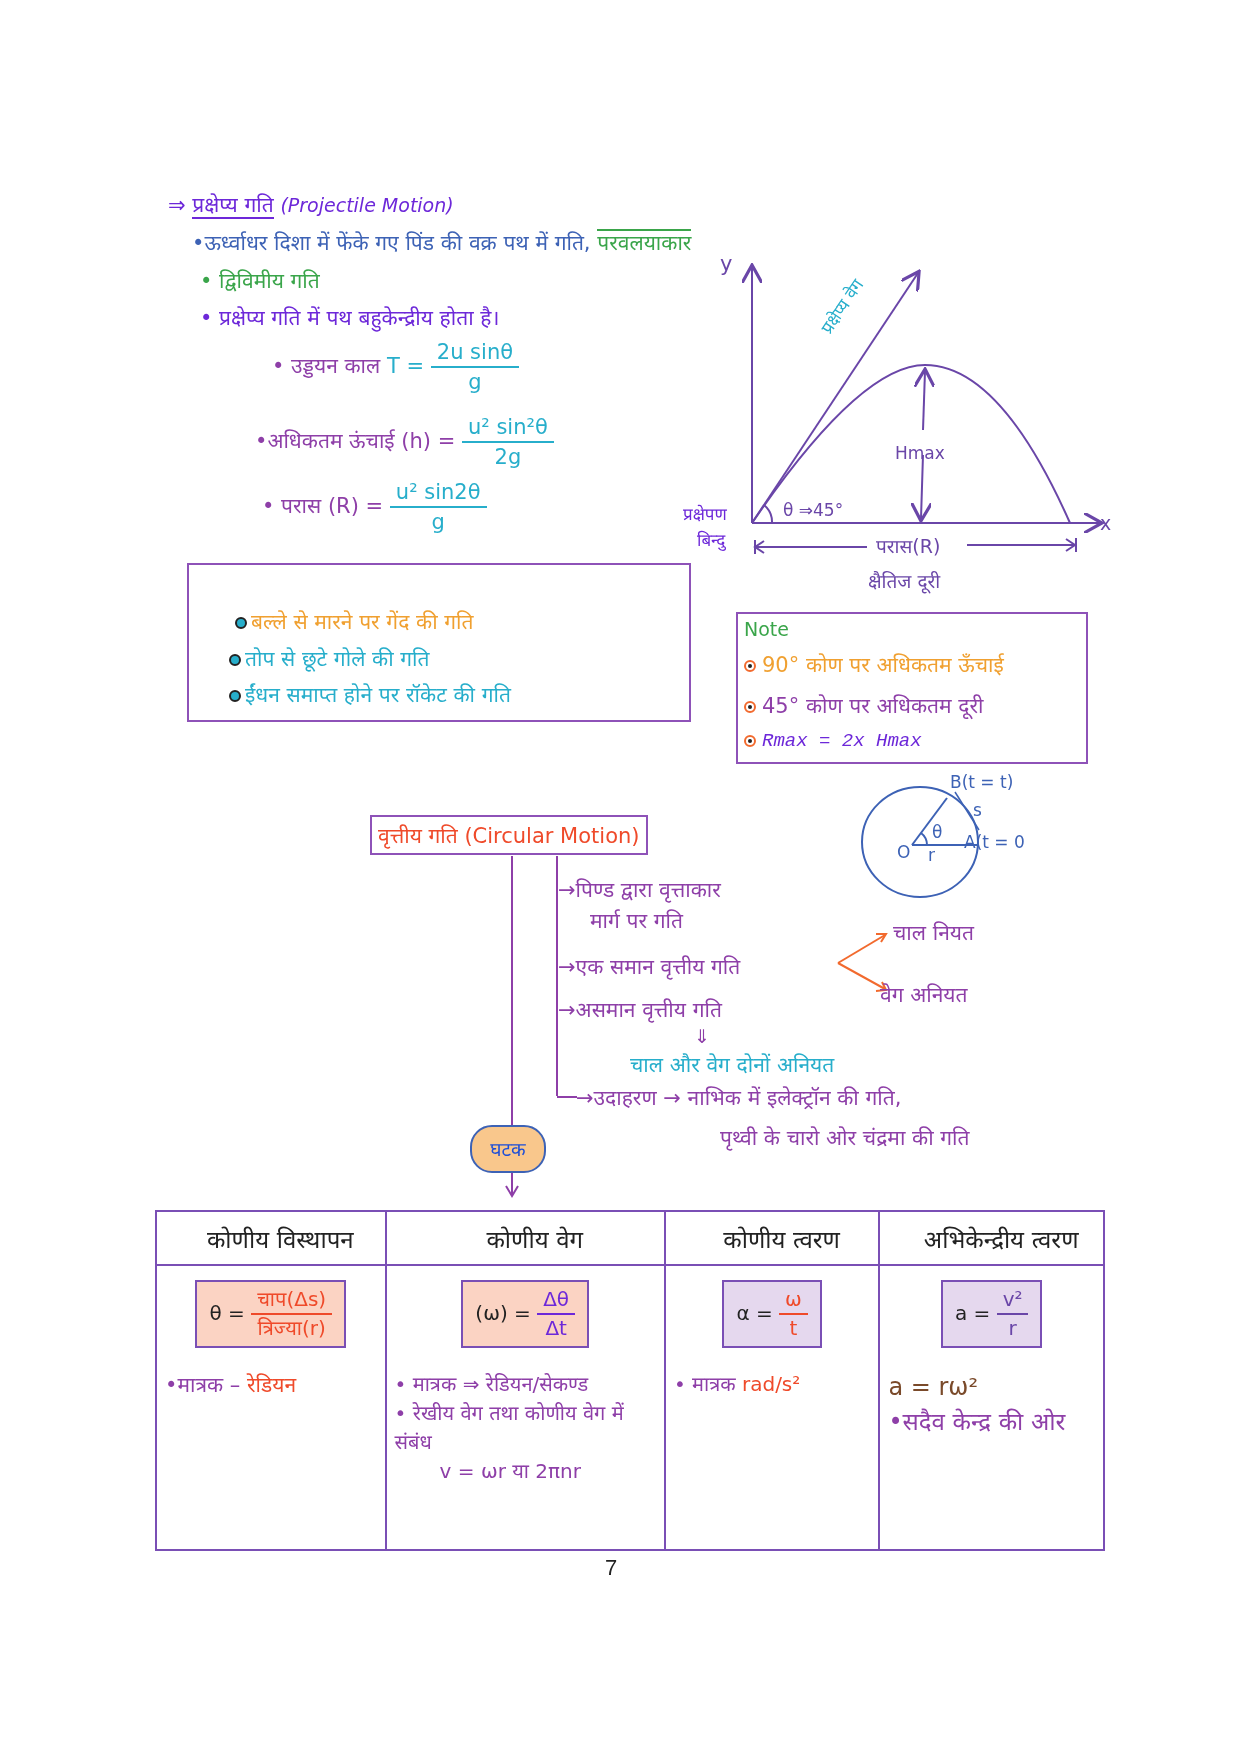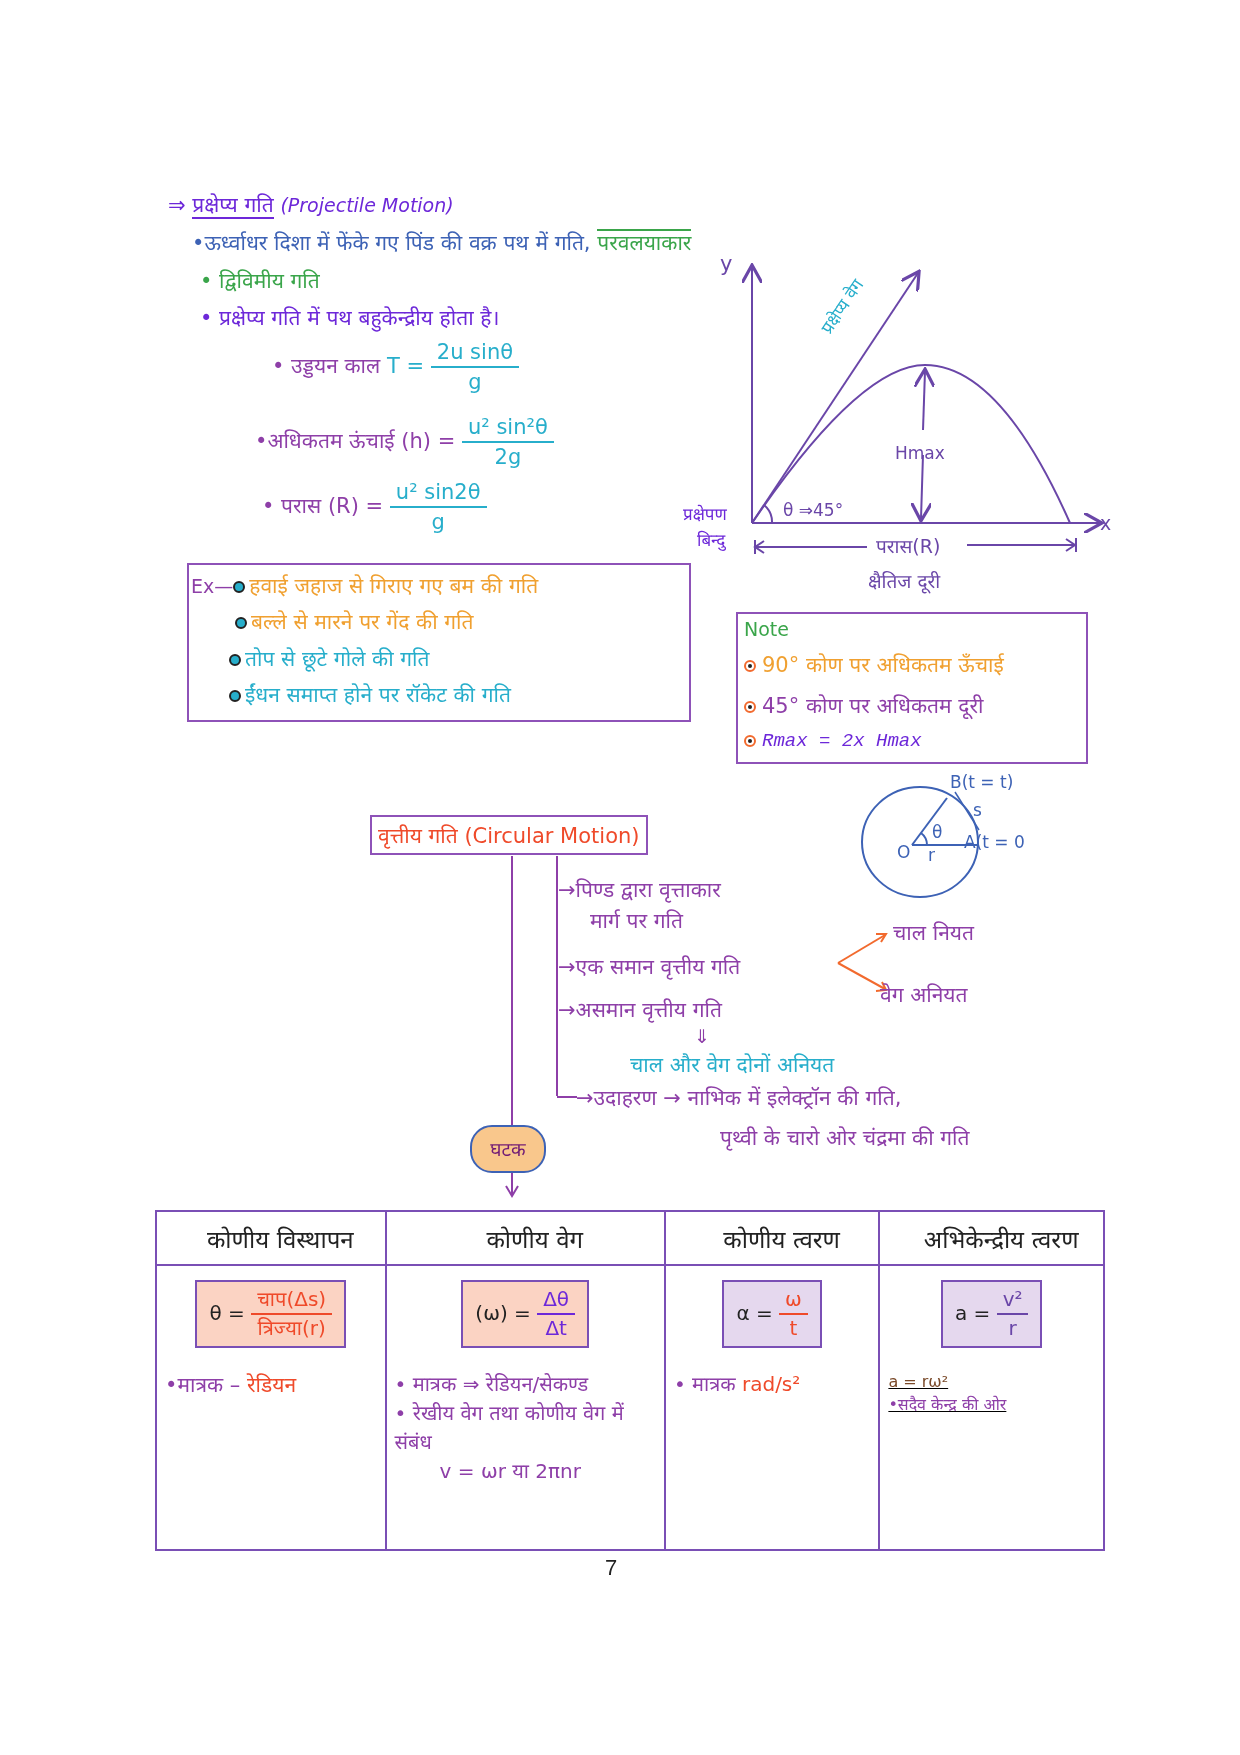--- a/index.html
+++ b/index.html
@@ -109,23 +109,20 @@
   <path d="M12,4 L3,10 L12,16" fill="none" stroke="#6a46a8" stroke-width="2"></path>
   <line x1="3" y1="3" x2="3" y2="17" stroke="#6a46a8" stroke-width="2"></line>
   <line x1="215" y1="8" x2="322" y2="8" stroke="#6a46a8" stroke-width="2"></line>
   <path d="M314,2 L323,8 L314,14" fill="none" stroke="#6a46a8" stroke-width="2"></path>
   <line x1="324" y1="1" x2="324" y2="15" stroke="#6a46a8" stroke-width="2"></line>
 </svg>
 <div class="abs t20 violet" style="left:876px; top:533px;">परास(R)</div>
 <div class="abs t20 violet" style="left:868px; top:568px;">क्षैतिज दूरी</div>
 
 <div class="box" style="left:187px; top:563px; width:500px; height:155px;">
-  <div class="abs t22" style="left:2px; top:6px;">
-    <span class="purple" style="font-size:19px;">Ex—</span><span class="dot"></span><span class="amber">हवाई जहाज से गिराए गए बम की गति</span>
-  </div>
   <div class="abs t22" style="left:46px; top:42px;">
     <span class="dot"></span><span class="amber">बल्ले से मारने पर गेंद की गति</span>
   </div>
   <div class="abs t22" style="left:40px; top:79px;">
     <span class="dot"></span><span class="cyan">तोप से छूटे गोले की गति</span>
   </div>
   <div class="abs t22" style="left:40px; top:115px;">
     <span class="dot"></span><span class="cyan">ईंधन समाप्त होने पर रॉकेट की गति</span>
   </div>
 </div>
@@ -176,21 +173,21 @@
 </svg>
 <div class="abs t22 purple" style="left:893px; top:918px;">चाल नियत</div>
 <div class="abs t22 purple" style="left:880px; top:980px;">वेग अनियत</div>
 <div class="abs t22 purple" style="left:558px; top:995px;">→असमान वृत्तीय गति</div>
 <div class="abs t20 purple" style="left:694px; top:1025px;">⇓</div>
 <div class="abs t22 cyan" style="left:630px; top:1050px;">चाल और वेग दोनों अनियत</div>
 <div class="abs" style="left:557px; top:1096px; width:20px; border-top:2px solid #8e3fa8;"></div>
 <div class="abs t22 purple" style="left:576px; top:1083px;">→उदाहरण → नाभिक में इलेक्ट्रॉन की गति,</div>
 <div class="abs t22 purple" style="left:720px; top:1123px;">पृथ्वी के चारो ओर चंद्रमा की गति</div>
 
-<div class="abs t20" style="left:470px; top:1125px; width:72px; height:44px; background:#f9c78c; border:2px solid #3d62b5; border-radius:22px; color:#701a75; text-align:center; line-height:44px;">घटक</div>
+<div class="abs t20" style="left:470px; top:1125px; width:72px; height:44px; background:#f9c78c; border:2px solid #3d62b5; border-radius:22px; color:#1d4ed8; text-align:center; line-height:44px;">घटक</div>
 
 <table class="rel">
   <colgroup>
     <col style="width:230px">
       <col style="width:280px">
       <col style="width:215px">
       <col style="width:225px">
   </colgroup>
   <thead>
     <tr>
@@ -249,21 +246,21 @@
       <td>
         <div style="text-align:center;">
           <span class="fbox lav">
             <span class="black">a =</span>
             <span class="frac violet">
               <span class="num">v²</span>
               <span class="den">r</span>
             </span>
           </span>
         </div>
-        <div class="cellnote" style="font-size:16px;text-decoration:underline;">
+        <div class="cellnote" style="font-size:24px;">
           <div style="color:#7a4a2a;">a = rω²</div>
           <div class="purple">•सदैव केन्द्र की ओर</div>
         </div>
       </td>
     </tr>
   </tbody>
 </table>
 
 <div class="abs" style="left:605px; top:1555px; font-size:22px; color:#222; font-family:'Liberation Sans', sans-serif;">7</div>
 

